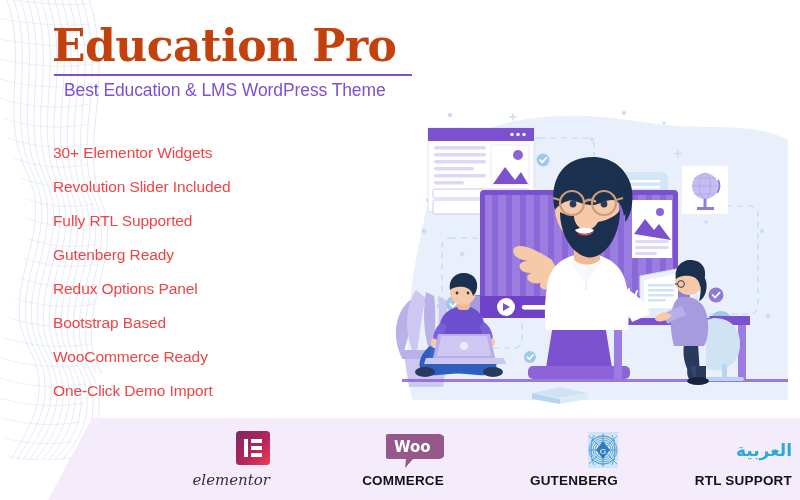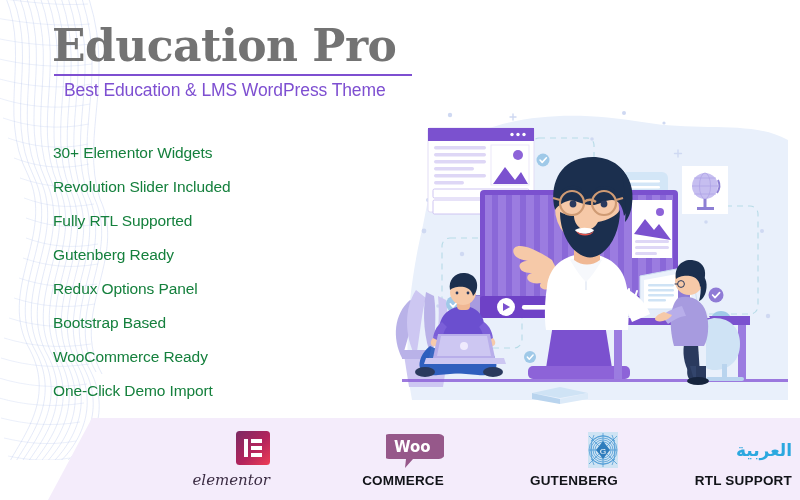--- a/index.html
+++ b/index.html
@@ -15,21 +15,21 @@
   .mesh{position:absolute;left:-10px;top:-10px;width:150px;height:470px;pointer-events:none;}
 
   
   .headline{position:absolute;left:52px;top:22px;width:420px;}
   .title{
     font-family:"DejaVu Serif", serif;
     font-weight:bold;
     font-size:44px;
     line-height:48px;
     letter-spacing:-0.5px;
-    color:#737373;
+    color:#c2410c;
     margin:0;
     white-space:nowrap;
   }
   .rule{
     height:2px;background:#7e4fd1;margin:4px 0 3px 2px;width:358px;
   }
   .subtitle{
     font-family:"Liberation Sans", sans-serif;
     font-size:17.5px;
     line-height:22px;
@@ -37,21 +37,21 @@
     margin:0 0 0 12px;
     letter-spacing:-0.1px;
     white-space:nowrap;
   }
 
   
   .features{position:absolute;left:53px;top:136px;width:320px;}
   .feature{
     font-family:"Liberation Sans", sans-serif;
     font-size:15.5px;
-    color:#15803d;
+    color:#ef4444;
     line-height:34px;
     white-space:nowrap;
     letter-spacing:-0.1px;
   }
 
   
   .illo{position:absolute;left:392px;top:100px;width:408px;height:320px;}
 
   
   .footer{

